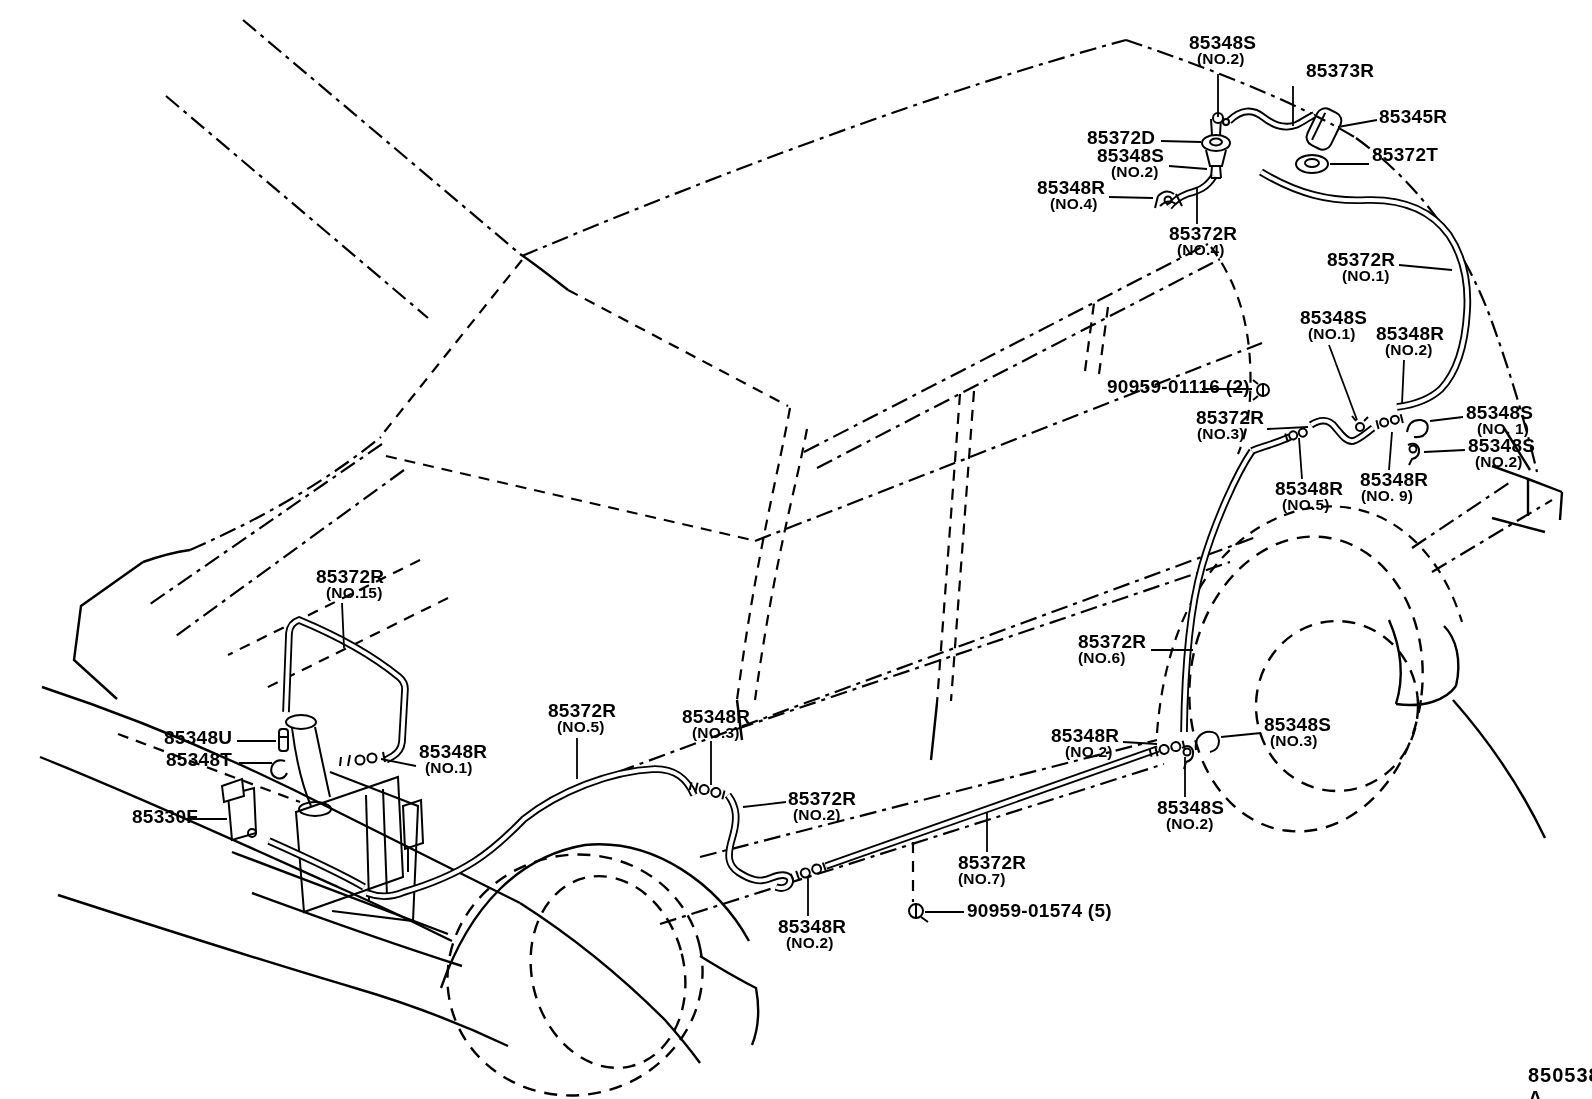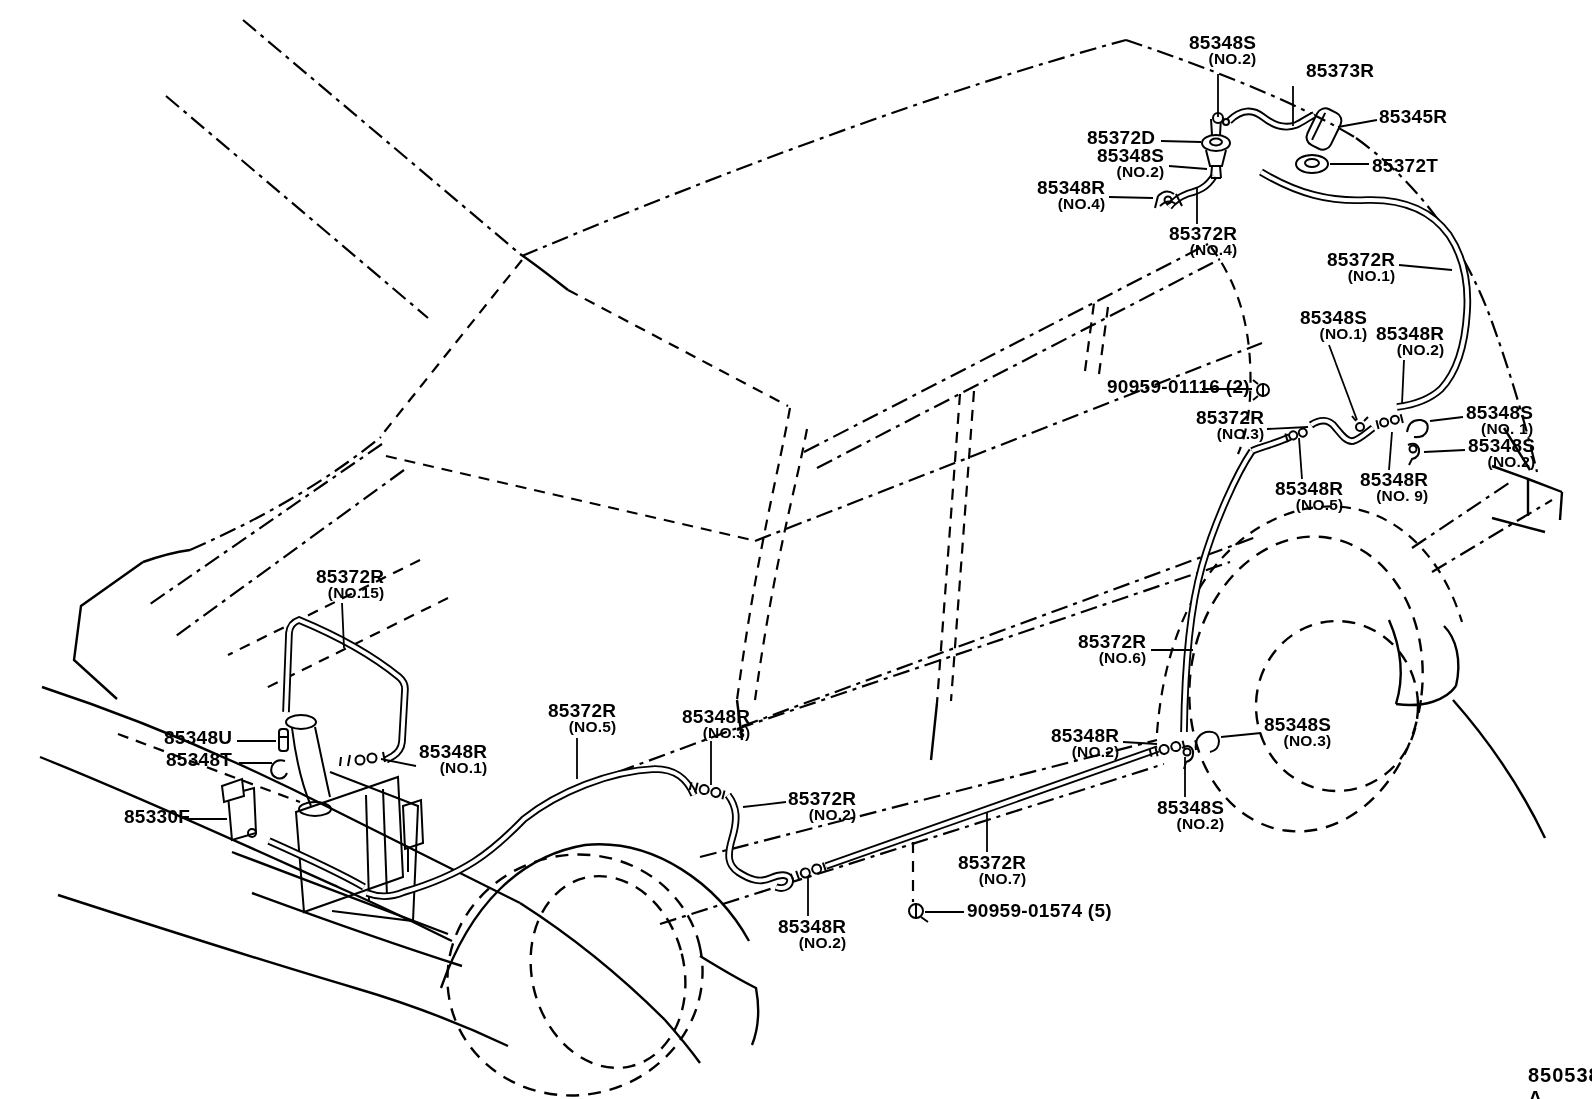--- a/index.html
+++ b/index.html
@@ -9,21 +9,21 @@
   svg path, svg ellipse, svg circle, svg line, svg polyline, svg rect{fill:none;stroke:#000;}
   .ps{stroke-width:2.4;}
   .pd{stroke-width:2.2;stroke-dasharray:17 6 4 6;}
   .dsh{stroke-width:2.2;stroke-dasharray:11 8;}
   .tire{stroke-width:2.4;stroke-dasharray:13 9;}
   .ho{stroke-width:7.6;}
   .hi{stroke:#fff;stroke-width:3.9;}
   .pg{stroke-width:2;}
   .pgf{fill:#fff;stroke:#000;stroke-width:2;}
   #leaders polyline{stroke-width:1.8;}
-  .plabel{position:absolute;color:#000;white-space:nowrap;text-align:right;}
+  .plabel{position:absolute;color:#000;white-space:nowrap;}
   .pnum{display:block;font-weight:700;font-size:19px;line-height:17px;letter-spacing:0.3px;}
   .pnote{display:block;font-weight:700;font-size:15.5px;line-height:16px;letter-spacing:0.2px;}
   .diag-code{position:absolute;font-weight:700;font-size:20px;letter-spacing:1px;color:#000;}
 </style>
 </head>
 <body>
 
 <div class="stage">
 
 <svg width="1592" height="1099" viewBox="0 0 1592 1099">
@@ -281,21 +281,21 @@
       <div class="plabel" style="left: 1379px; top: 108px;">
         <span class="pnum">85345R</span>
       </div>
       <div class="plabel" style="left: 1087px; top: 129px;">
         <span class="pnum">85372D</span>
       </div>
       <div class="plabel" style="left: 1097px; top: 147px;">
         <span class="pnum">85348S</span>
         <span class="pnote" style="margin-left: 14px;">(NO.2)</span>
       </div>
-      <div class="plabel" style="left: 1372px; top: 157px;">
+      <div class="plabel" style="left: 1372px; top: 146px;">
         <span class="pnum">85372T</span>
       </div>
       <div class="plabel" style="left: 1037px; top: 179px;">
         <span class="pnum">85348R</span>
         <span class="pnote" style="margin-left: 13px;">(NO.4)</span>
       </div>
       <div class="plabel" style="left: 1169px; top: 225px;">
         <span class="pnum">85372R</span>
         <span class="pnote" style="margin-left: 8px;">(NO.4)</span>
       </div>
@@ -329,29 +329,29 @@
       <div class="plabel" style="left: 1275px; top: 480px;">
         <span class="pnum">85348R</span>
         <span class="pnote" style="margin-left: 7px;">(NO.5)</span>
       </div>
       <div class="plabel" style="left: 1360px; top: 471px;">
         <span class="pnum">85348R</span>
         <span class="pnote" style="margin-left: 1px;">(NO. 9)</span>
       </div>
       <div class="plabel" style="left: 316px; top: 568px;">
         <span class="pnum">85372R</span>
-        <span class="pnote" style="margin-left: 0;">(NO.15)</span>
+        <span class="pnote" style="margin-left: 10px;">(NO.15)</span>
       </div>
       <div class="plabel" style="left: 164px; top: 729px;">
         <span class="pnum">85348U</span>
       </div>
       <div class="plabel" style="left: 166px; top: 751px;">
         <span class="pnum">85348T</span>
       </div>
-      <div class="plabel" style="left: 124px; top: 808px;">
+      <div class="plabel" style="left: 132px; top: 808px;">
         <span class="pnum">85330F</span>
       </div>
       <div class="plabel" style="left: 419px; top: 743px;">
         <span class="pnum">85348R</span>
         <span class="pnote" style="margin-left: 6px;">(NO.1)</span>
       </div>
       <div class="plabel" style="left: 548px; top: 702px;">
         <span class="pnum">85372R</span>
         <span class="pnote" style="margin-left: 9px;">(NO.5)</span>
       </div>

